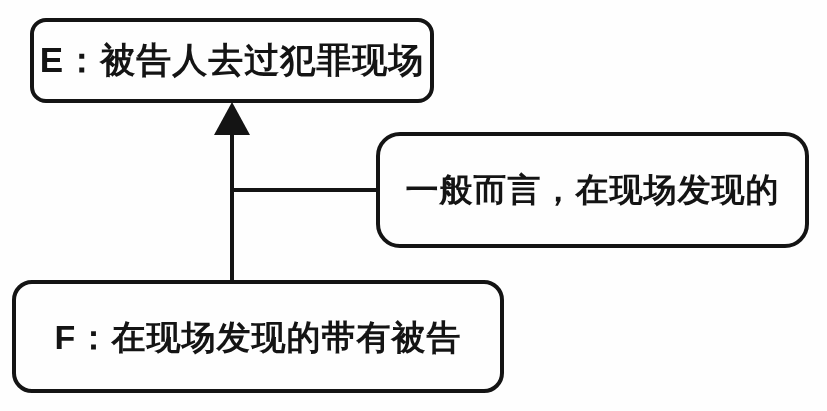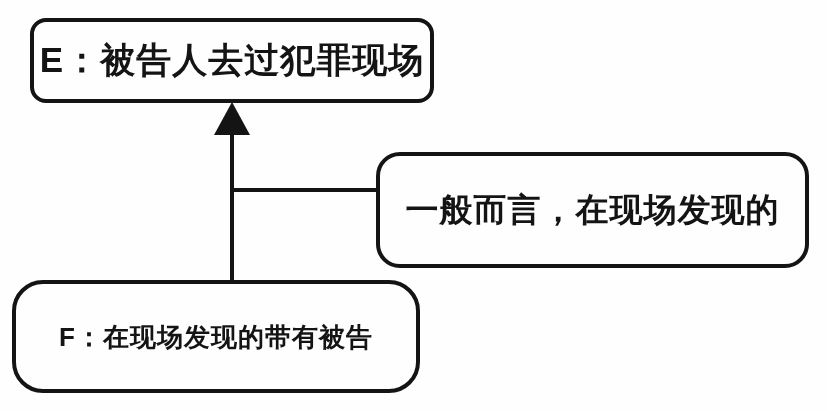--- a/index.html
+++ b/index.html
@@ -38,29 +38,28 @@
     font-size: 35px;
   }
   .box-w {
     left: 376px;
     top: 132px;
     width: 433px;
     height: 116px;
     border-radius: 24px;
     font-size: 33px;
     line-height: 52px;
-    margin-top: 20px;
   }
   .box-f {
     left: 12px;
     top: 280px;
-    width: 408px;
+    width: 492px;
     height: 113px;
-    border-radius: 31px;
-    font-size: 26px;
+    border-radius: 20px;
+    font-size: 34px;
     line-height: 52px;
   }
   .box .line-text {
     display: block;
     white-space: nowrap;
   }
   .shaft-v {
     position: absolute;
     left: 230px;
     top: 128px;

